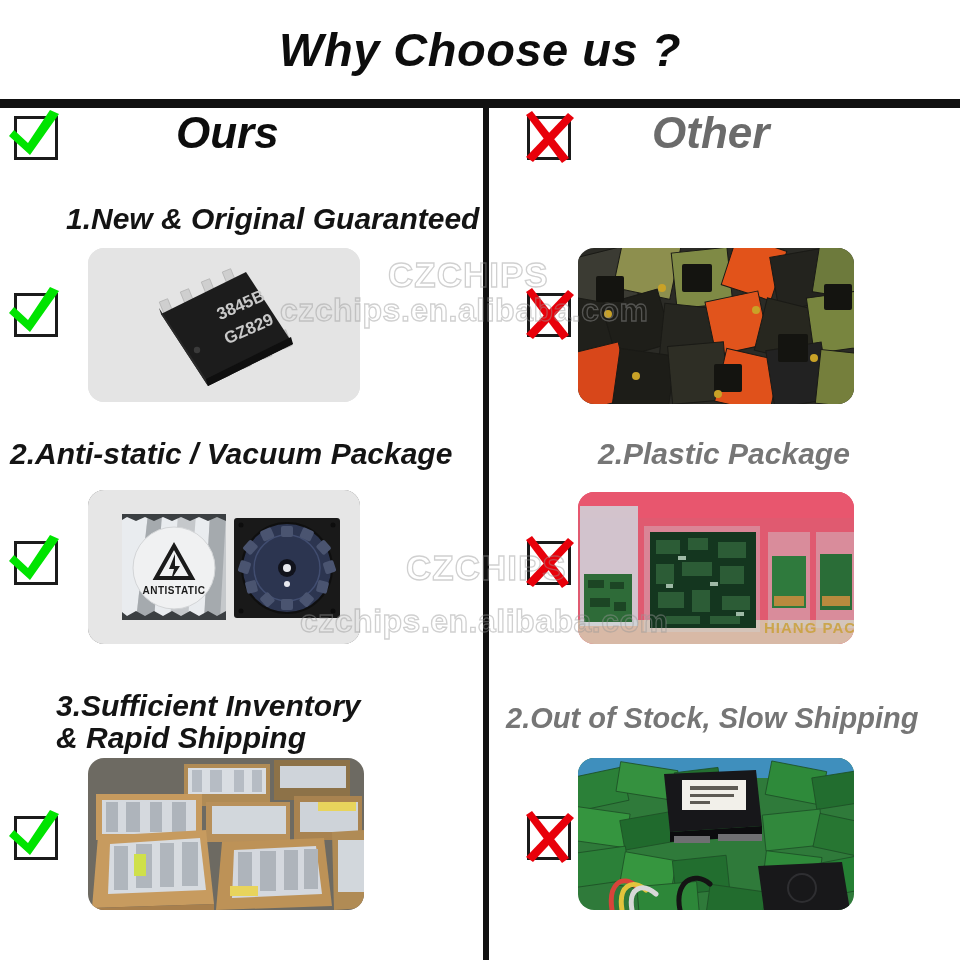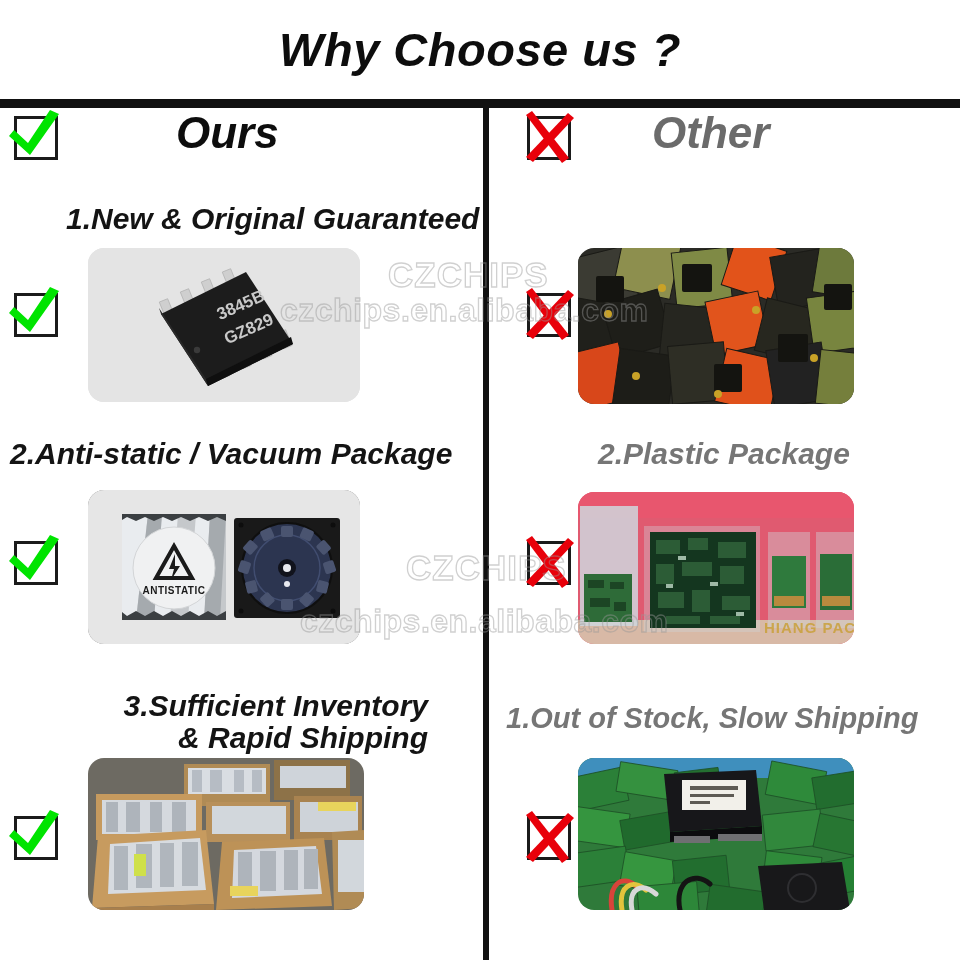--- a/index.html
+++ b/index.html
@@ -65,21 +65,21 @@
     font-size: 30px; font-weight: bold; font-style: italic;
     white-space: nowrap; line-height: 1.08;
   }
   .feat.ours  { color: #141414; }
   .feat.other { color: #767676; }
 
   .f1-ours  { left: 18px;  top: 203px; margin-left: 48px; }
   .f1-other { left: 505px; top: 203px; font-size: 29px; }
   .f2-ours  { left: 10px;  top: 438px; text-align: right; }
   .f2-other { left: 598px; top: 438px; }
-  .f3-ours  { left: 68px;  top: 690px; text-align: right; white-space: normal; width: 360px; }
+  .f3-ours  { left: 56px;  top: 690px; text-align: left; white-space: normal; width: 360px; }
   .f3-other { left: 506px; top: 703px; font-size: 29px; }
 
   
   .photo {
     position: absolute; border-radius: 16px; overflow: hidden;
   }
   .ph-r1-ours  { left: 88px;  top: 248px; width: 272px; height: 154px; background: #e3e3e3; }
   .ph-r1-other { left: 578px; top: 248px; width: 276px; height: 156px; }
   .ph-r2-ours  { left: 88px;  top: 490px; width: 272px; height: 154px; background: #737373; }
   .ph-r2-other { left: 578px; top: 492px; width: 276px; height: 152px; }
@@ -347,21 +347,21 @@
     </svg>
   </div>
 
   <div class="wm wm-bot-1">CZCHIPS</div>
   <div class="wm wm-bot-2">czchips.en.alibaba.com</div>
 
   <div class="feat ours f3-ours">
     <div>3.Sufficient Inventory</div>
     <div>&amp; Rapid Shipping</div>
   </div>
-  <div class="feat other f3-other">1.Out of Stock, Slow Shipping</div>
+  <div class="feat other f3-other">2.Out of Stock, Slow Shipping</div>
 
   <div class="markbox mk-r3-ok">
     <div class="box"></div>
     <svg viewBox="0 0 56 54">
       <path d="M3 26 L8 20 L22 33 L44 0 L53 4 L24 45 Z" fill="#00E400"></path>
     </svg>
   </div>
   <div class="markbox mk-r3-no">
     <div class="box"></div>
     <svg viewBox="0 0 56 54">

